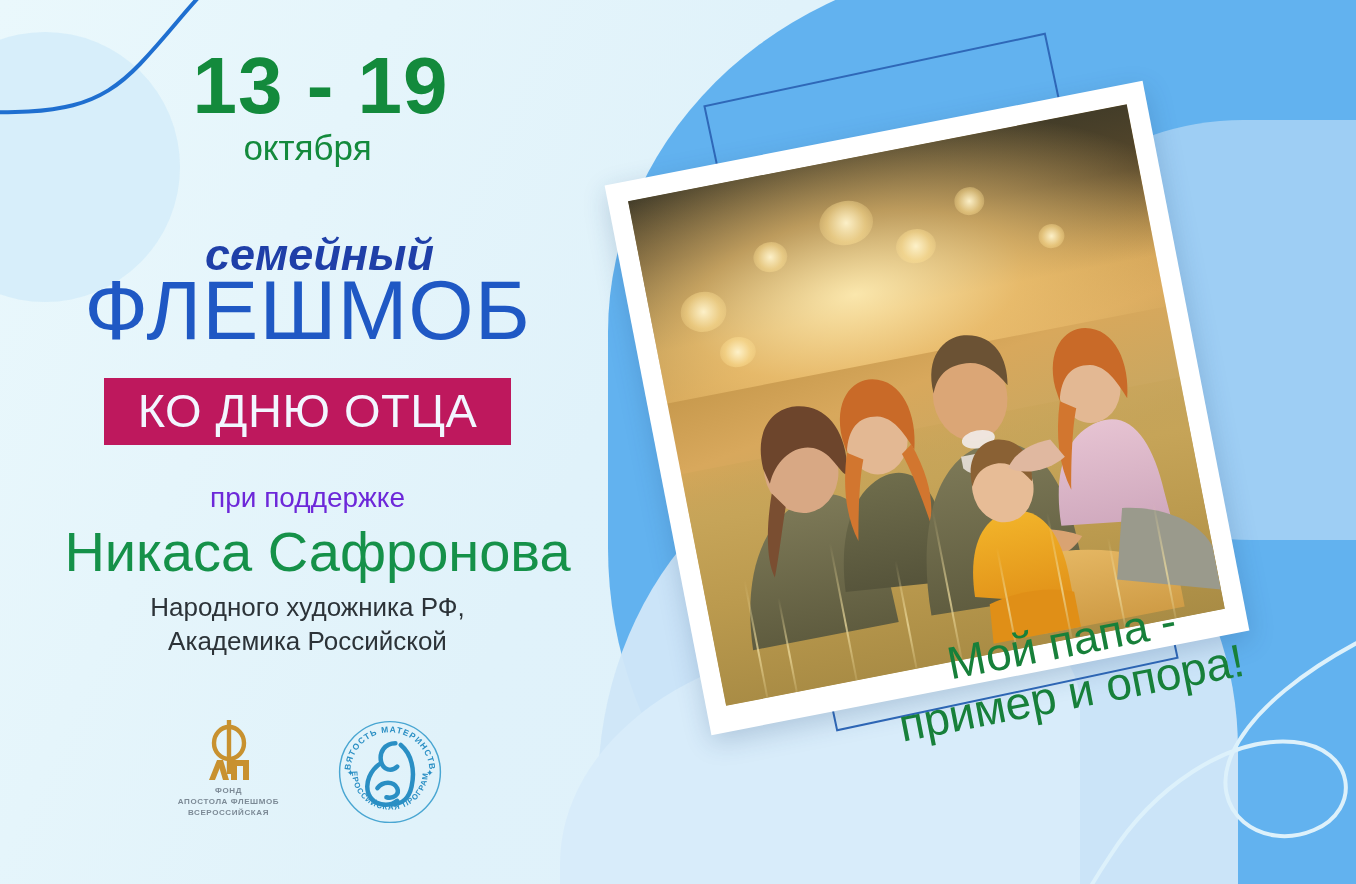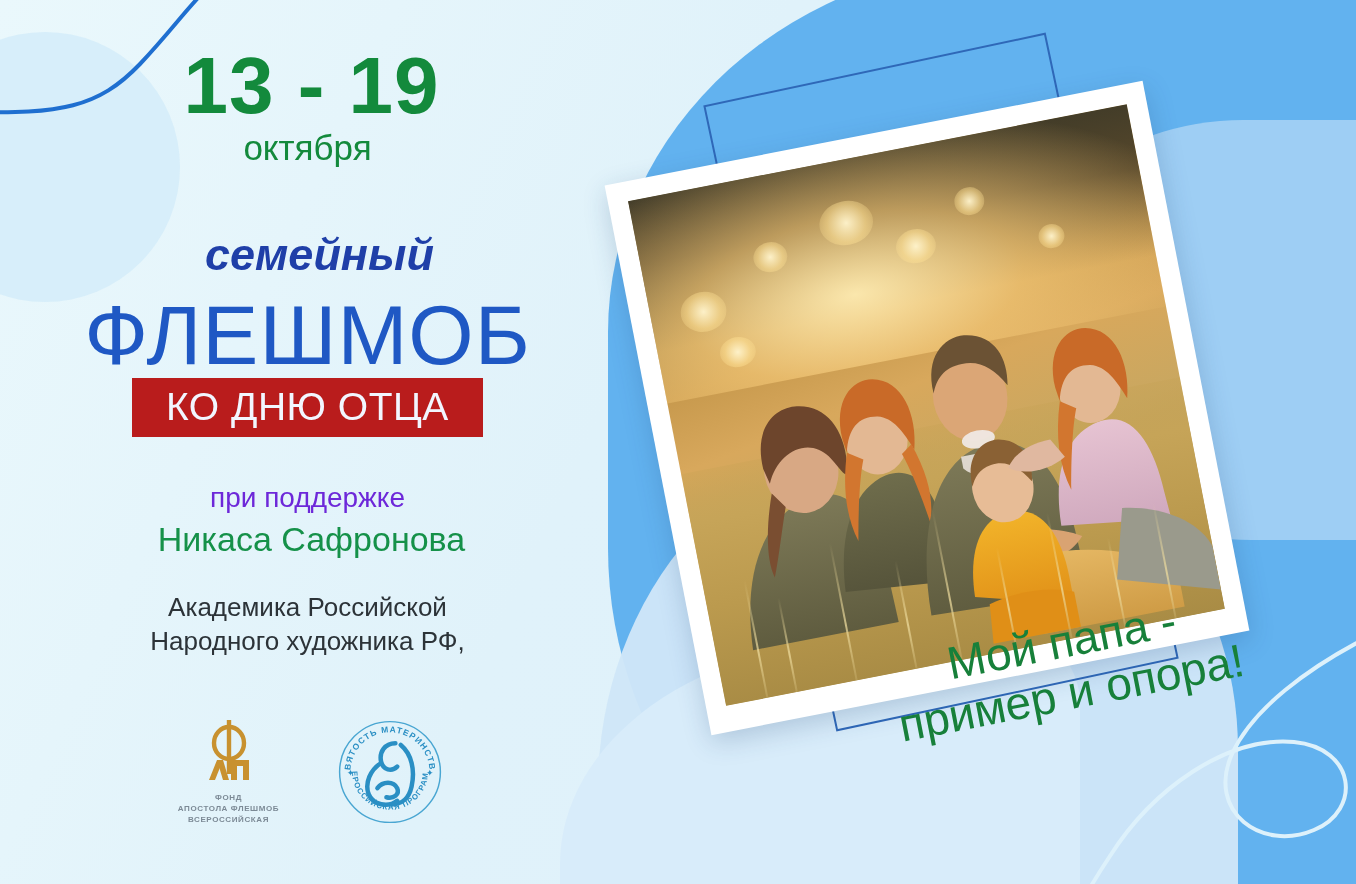--- a/index.html
+++ b/index.html
@@ -100,21 +100,21 @@
     left: 0;
     top: 0;
     width: 615px;
     height: 884px;
     text-align: center;
   }
 
   .date-range {
     position: absolute;
     top: 46px;
-    left: 4px;
+    left: 13px;
     width: 615px;
     font-size: 80px;
     font-weight: 700;
     color: #138a3c;
     letter-spacing: 1px;
     line-height: 1;
   }
   .date-month {
     position: absolute;
     top: 130px;
@@ -133,61 +133,61 @@
     width: 615px;
     font-size: 45px;
     font-style: italic;
     font-weight: 700;
     color: #1f3fa8;
     line-height: 1;
     padding-left: 12px;
   }
   .headline {
     position: absolute;
-    top: 293px;
+    top: 268px;
     left: 0;
     width: 615px;
     font-size: 84px;
     font-weight: 400;
     color: #1f58c4;
     letter-spacing: 1px;
     line-height: 1;
   }
   .badge-wrap {
     position: absolute;
     top: 378px;
     left: 0;
     width: 615px;
   }
   .badge {
     display: inline-block;
-    background: #b91c1c;
+    background: #be185d;
     color: #f2f6ff;
-    font-size: 39px;
+    font-size: 47px;
     font-weight: 400;
     letter-spacing: .5px;
     padding: 9px 34px 11px;
     line-height: 1;
   }
 
   .support-pre {
     position: absolute;
     top: 484px;
     left: 0;
     width: 615px;
     font-size: 28px;
     color: #6d28d9;
     line-height: 1;
   }
   .support-name {
     position: absolute;
     top: 520px;
-    left: 4px;
-    width: 615px;
-    font-size: 34px;
+    left: 10px;
+    width: 615px;
+    font-size: 56px;
     color: #159149;
     line-height: 1.15;
   }
   .support-desc {
     position: absolute;
     top: 590px;
     left: 0;
     width: 615px;
     font-size: 26px;
     color: #2c3338;
@@ -204,21 +204,21 @@
     justify-content: center;
     align-items: flex-start;
     gap: 46px;
   }
   .logo-faap {
     width: 118px;
     text-align: center;
   }
   .logo-faap .mark { display:block; margin: 0 auto; }
   .logo-faap .cap {
-    margin-top: 9px;
+    margin-top: 2px;
     font-size: 8px;
     letter-spacing: .6px;
     color: #7c8a96;
     line-height: 1.35;
     font-weight: 700;
   }
   .logo-sm { width: 112px; }
 
   
   .photo-outline {
@@ -420,22 +420,22 @@
     <div class="headline">ФЛЕШМОБ</div>
 
     <div class="badge-wrap">
       <span class="badge">КО ДНЮ ОТЦА</span>
     </div>
 
     <div class="support-pre">при поддержке</div>
     <div class="support-name">Никаса Сафронова</div>
 
     <div class="support-desc">
+      <div>Народного художника РФ,</div>
       <div>Академика Российской</div>
-      <div>Народного художника РФ,</div>
     </div>
 
     <div class="logos">
 
       <div class="logo-faap">
         <svg class="mark" width="64" height="66" viewBox="0 0 64 66">
           <g fill="none" stroke="#c8912f" stroke-width="4.4">
             <line x1="32" y1="2" x2="32" y2="56"></line>
             <ellipse cx="32" cy="25" rx="15" ry="16"></ellipse>
           </g>

